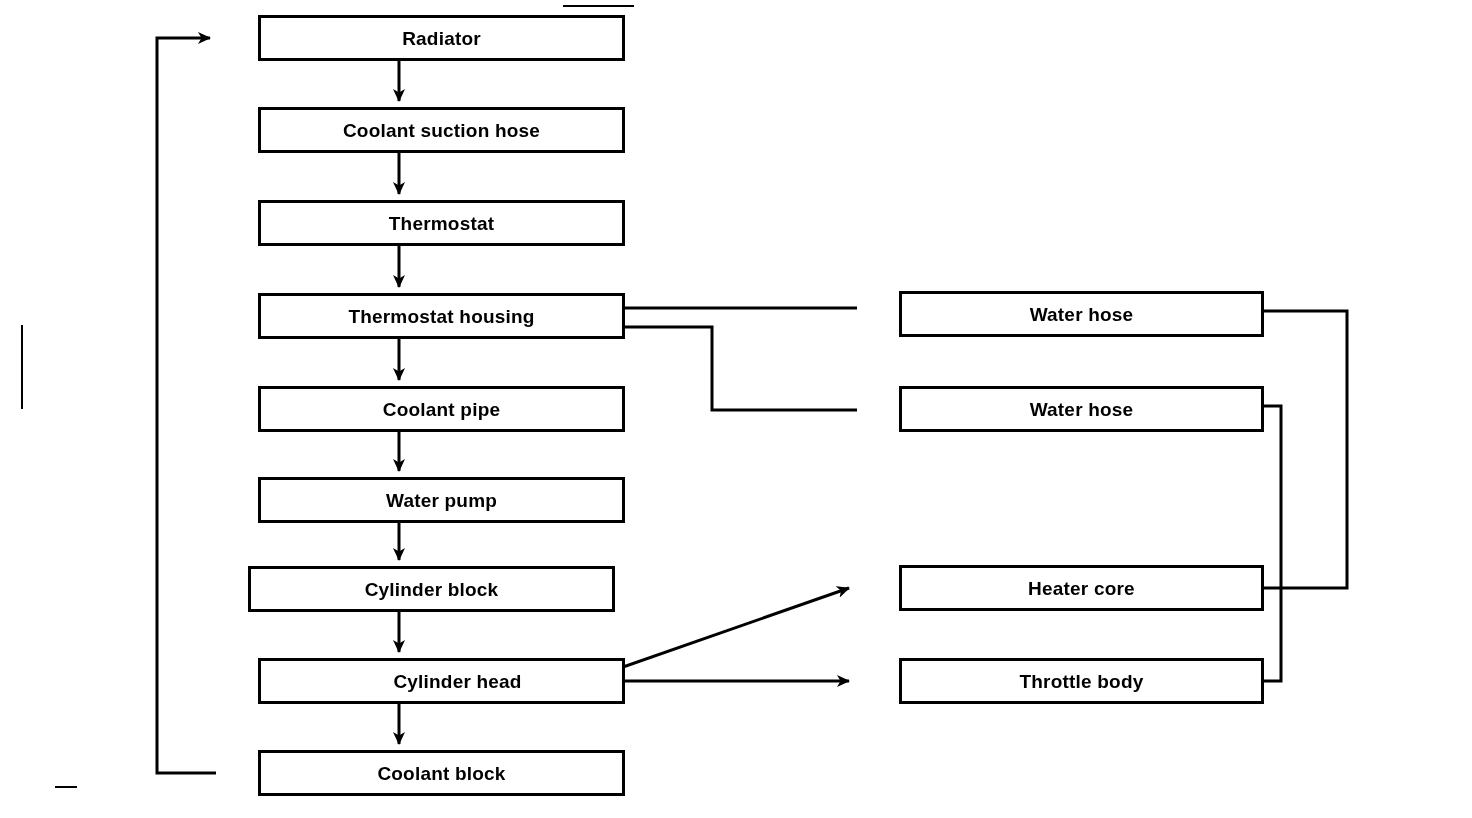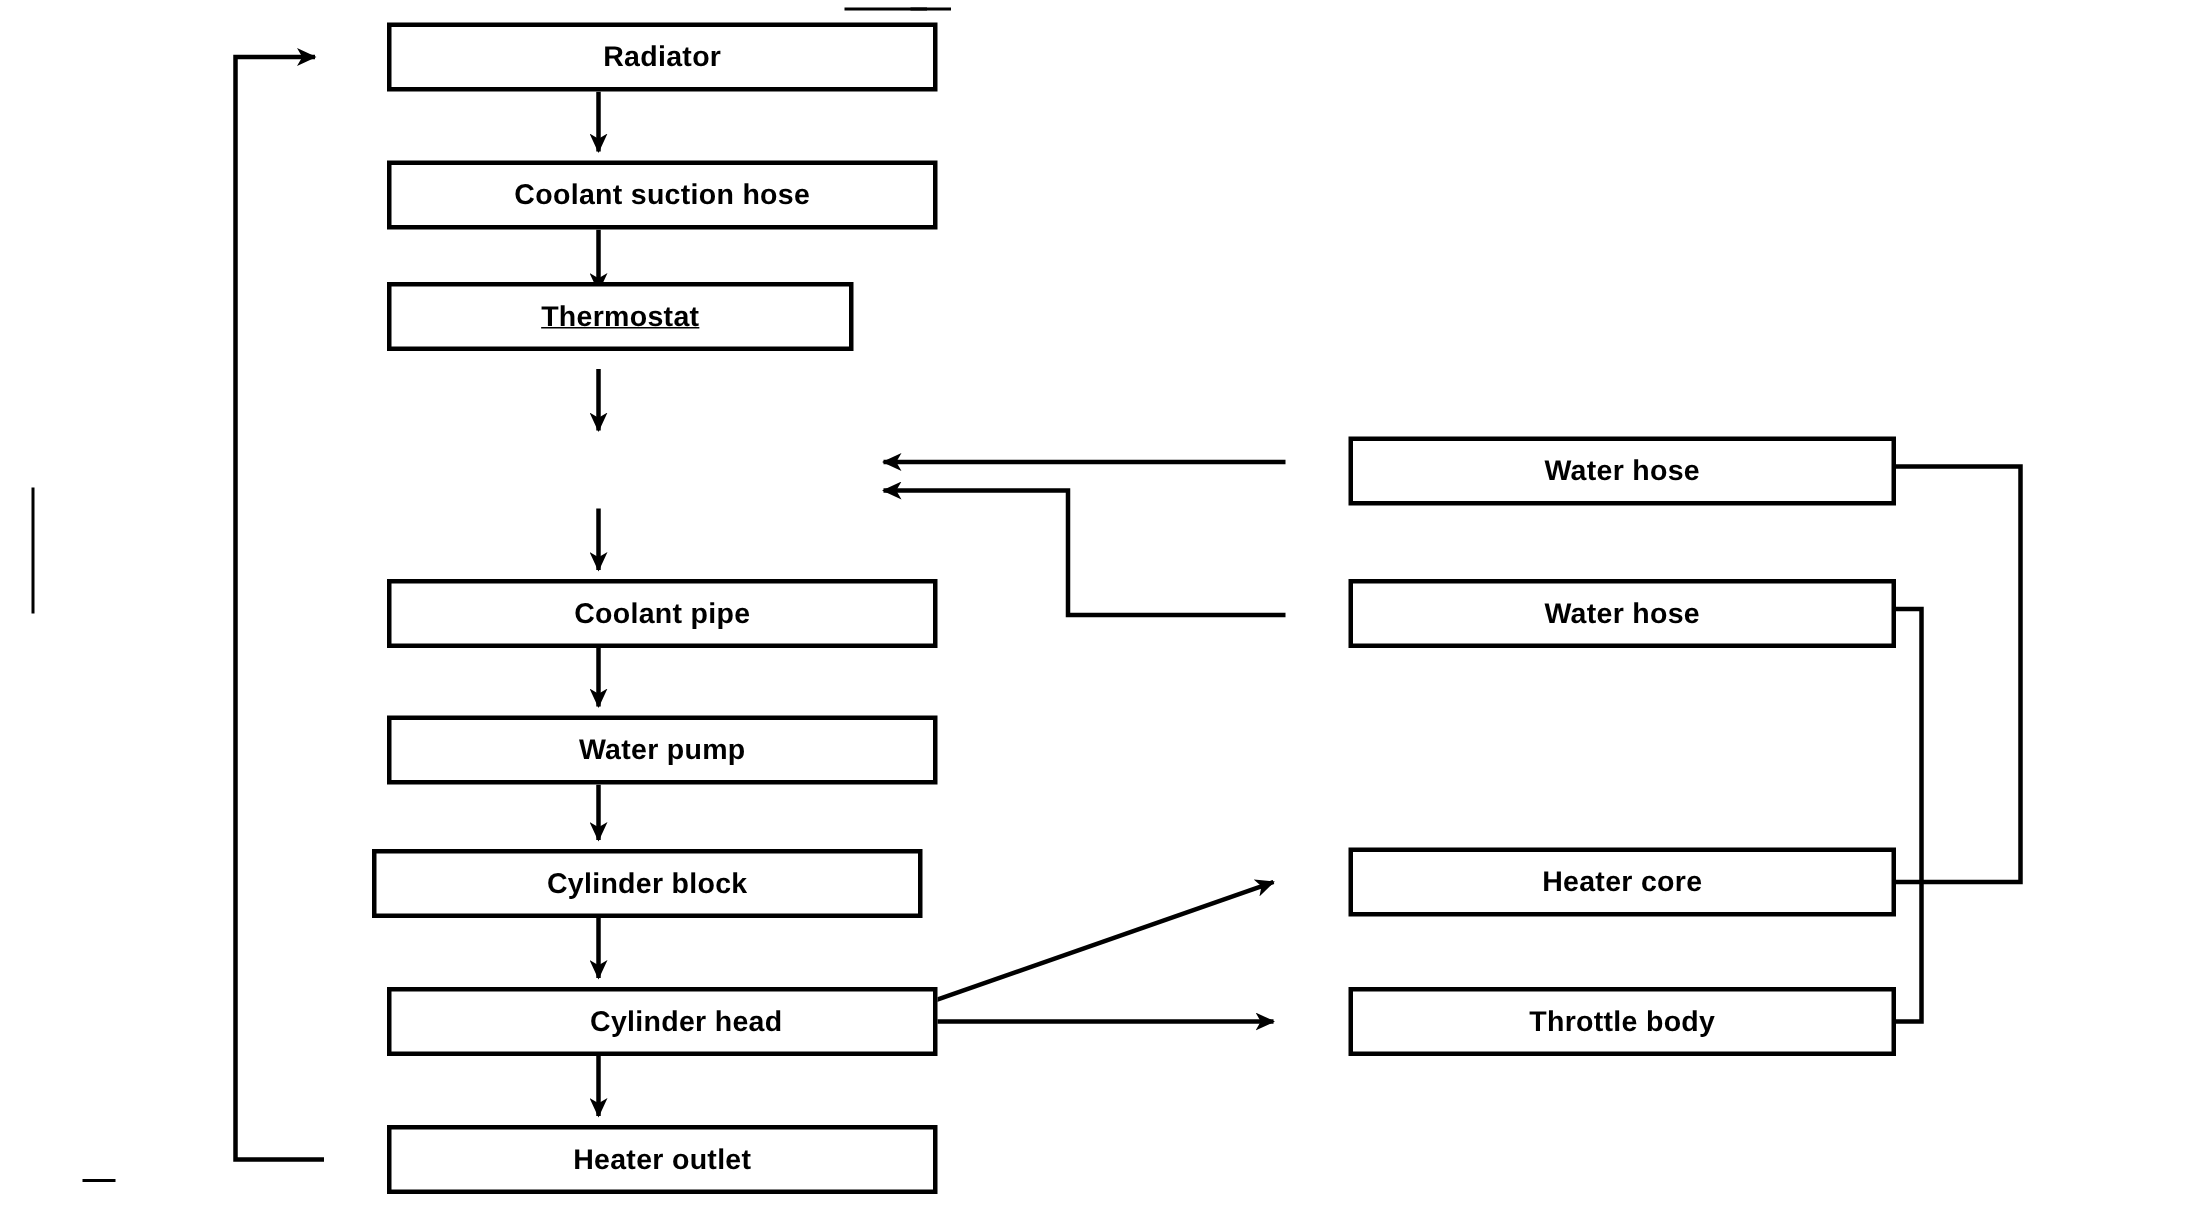--- a/index.html
+++ b/index.html
@@ -95,43 +95,46 @@
   <div class="scan-artifact" style="left:607px; top:5px;   width:27px; height:2px;"></div>
 
   <div class="node-box" style="left:216px; top:15px; width:367px; height:46px;">
     <span class="node-label">Radiator</span>
   </div>
 
   <div class="node-box" style="left:216px; top:107px; width:367px; height:46px;">
     <span class="node-label">Coolant suction hose</span>
   </div>
 
-  <div class="node-box" style="left:216px; top:188px; width:311px; height:46px;text-decoration:underline;">
+  <div class="node-box" style="left:216px; top:200px; width:367px; height:46px;">
     <span class="node-label">Thermostat</span>
   </div>
 
+  <div class="node-box" style="left:216px; top:293px; width:367px; height:46px;">
+    <span class="node-label">Thermostat housing</span>
+  </div>
 
   <div class="node-box" style="left:216px; top:477px; width:367px; height:46px;">
     <span class="node-label">Water pump</span>
   </div>
 
   <div class="node-box" style="left:216px; top:386px; width:367px; height:46px;">
     <span class="node-label">Coolant pipe</span>
   </div>
 
   <div class="node-box" style="left:206px; top:566px; width:367px; height:46px;">
     <span class="node-label">Cylinder block</span>
   </div>
 
   <div class="node-box" style="left:216px; top:658px; width:367px; height:46px;padding-left:32px;">
     <span class="node-label">Cylinder head</span>
   </div>
 
   <div class="node-box" style="left:216px; top:750px; width:367px; height:46px;">
-    <span class="node-label">Heater outlet</span>
+    <span class="node-label">Coolant block</span>
   </div>
 
   <div class="node-box" style="left:857px; top:291px; width:365px; height:46px;">
     <span class="node-label">Water hose</span>
   </div>
 
   <div class="node-box" style="left:857px; top:386px; width:365px; height:46px;">
     <span class="node-label">Water hose</span>
   </div>
 

